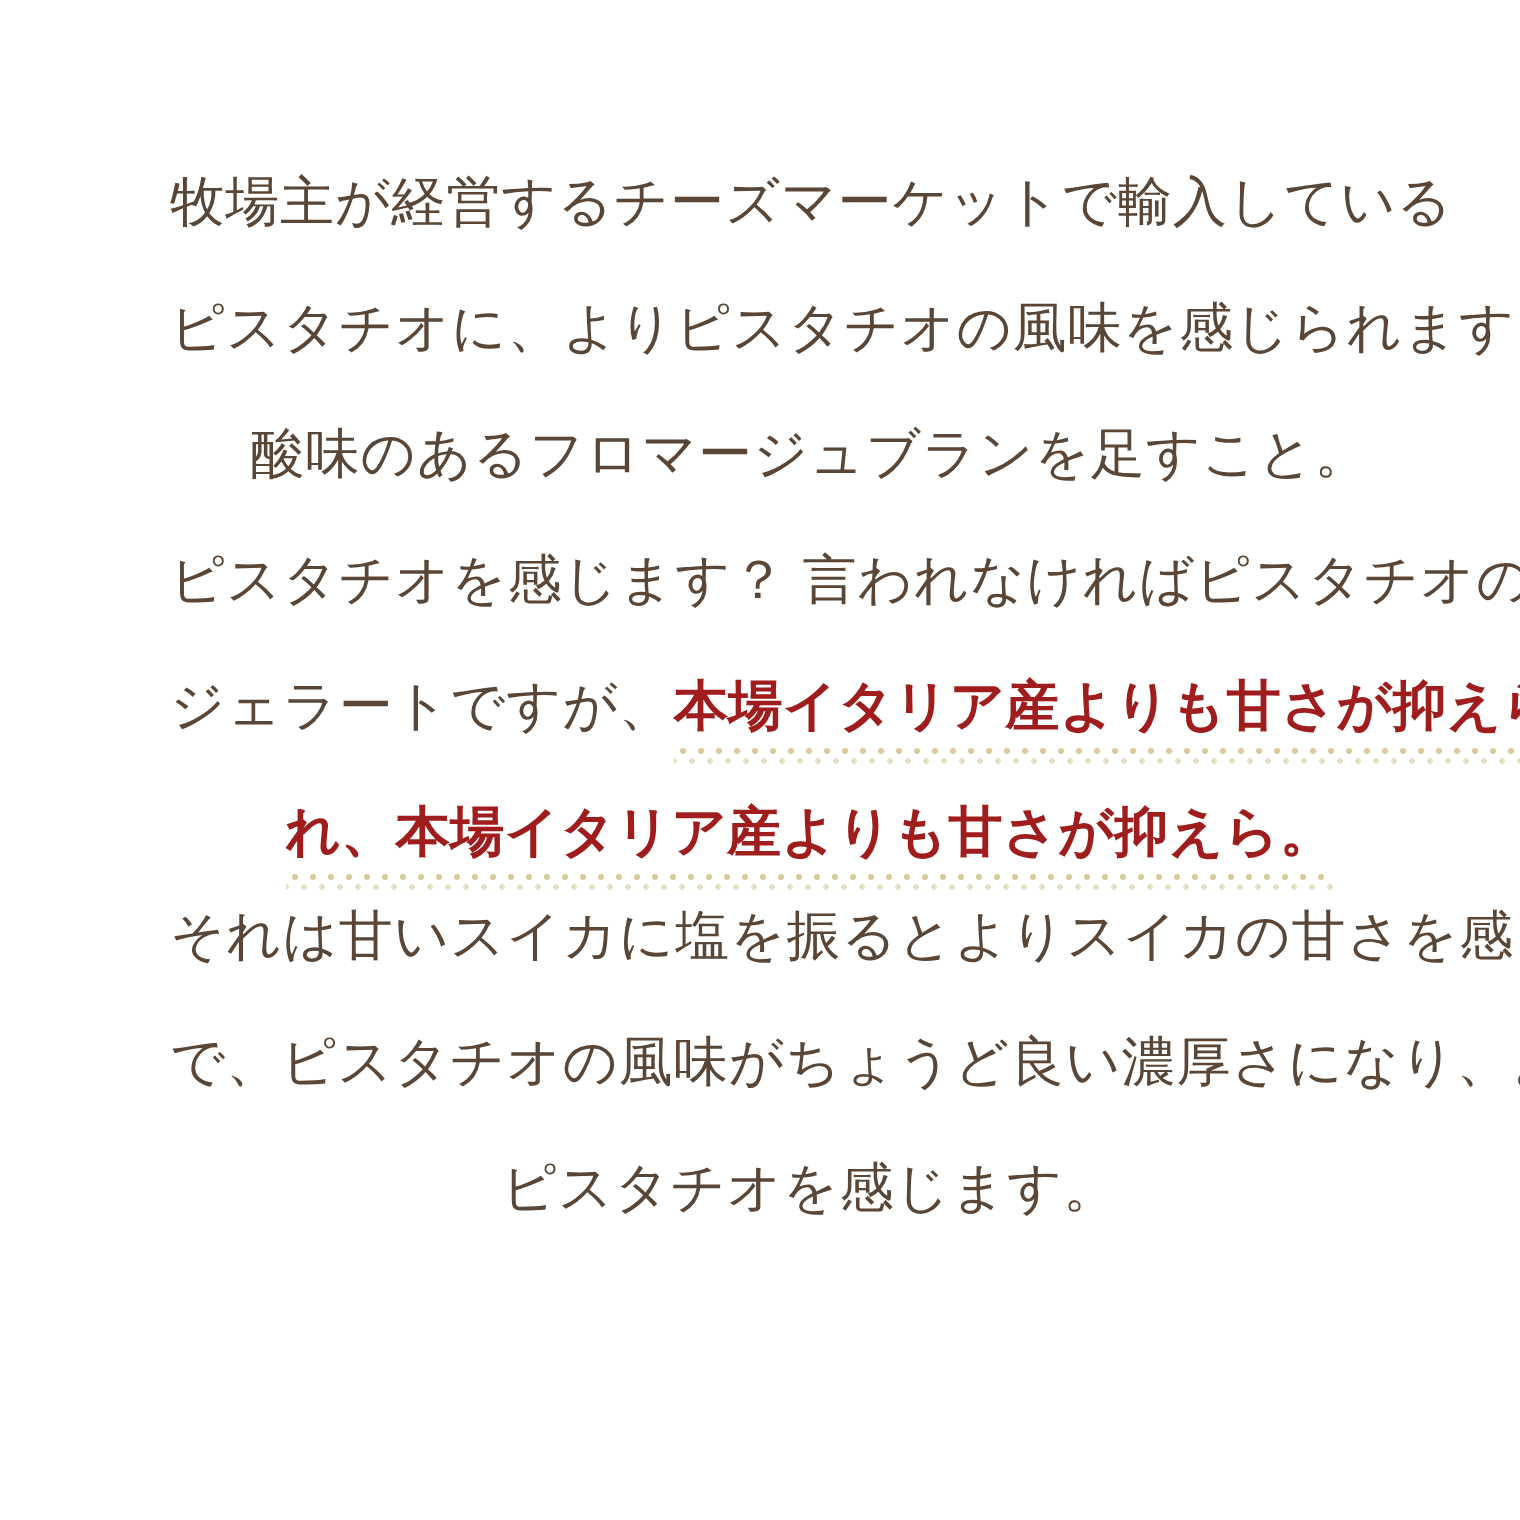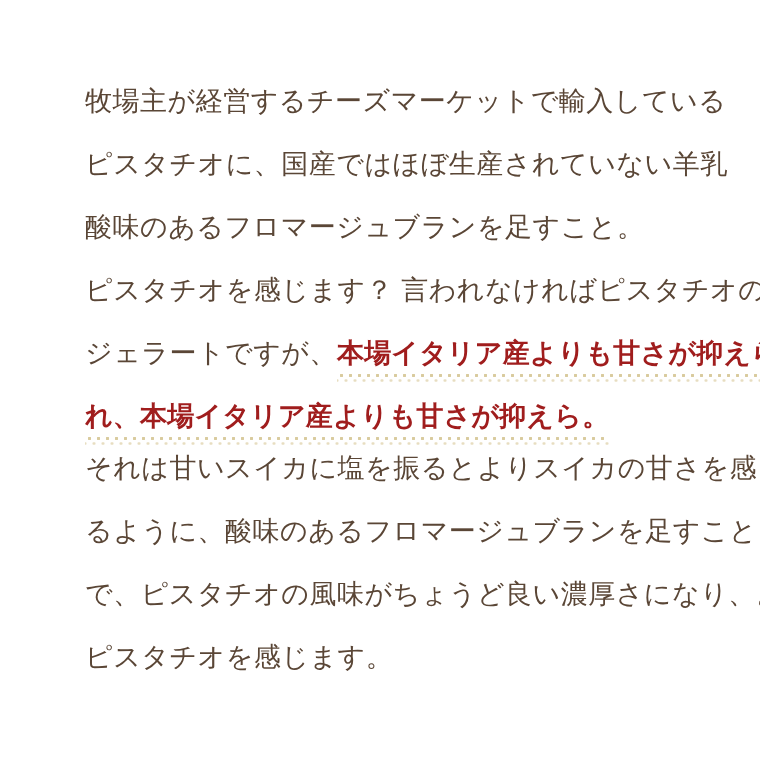--- a/index.html
+++ b/index.html
@@ -28,20 +28,21 @@
     margin-top: -11px;
   }
   .line {
     height: 63px;
     line-height: 63px;
     font-size: 27px;
     letter-spacing: 0.5px;
     white-space: nowrap;
     color: #5a4636;
     font-weight: 300;
+    text-align: center;
   }
   .seg-normal {
     color: #5a4636;
     font-weight: 300;
   }
   .seg-em {
     color: #a01d1d;
     font-weight: 700;
     letter-spacing: 0.2px;
     padding-bottom: 15px;
@@ -56,21 +57,21 @@
 </head>
 <body>
 
 <div class="desc">
 
   <div class="para">
     <div class="line">
       <span class="seg-normal">牧場主が経営するチーズマーケットで輸入している</span>
     </div>
     <div class="line">
-      <span class="seg-normal">ピスタチオに、国産ではほぼ生産されていない羊乳</span>
+      <span class="seg-normal">ピスタチオに、よりピスタチオの風味を感じられます</span>
     </div>
     <div class="line">
       <span class="seg-normal">酸味のあるフロマージュブランを足すこと。</span>
     </div>
   </div>
 
   <div class="para">
     <div class="line">
       <span class="seg-normal">ピスタチオを感じます？ 言われなければピスタチオの</span>
     </div>
@@ -80,23 +81,20 @@
     <div class="line">
       <span class="seg-em">れ、本場イタリア産よりも甘さが抑えら。</span>
     </div>
   </div>
 
   <div class="para para-3">
     <div class="line">
       <span class="seg-normal">それは甘いスイカに塩を振るとよりスイカの甘さを感じ</span>
     </div>
     <div class="line">
-      <span class="seg-normal">るように、酸味のあるフロマージュブランを足すこと</span>
-    </div>
-    <div class="line">
       <span class="seg-normal">で、ピスタチオの風味がちょうど良い濃厚さになり、より</span>
     </div>
     <div class="line">
       <span class="seg-normal">ピスタチオを感じます。</span>
     </div>
   </div>
 
 </div>
 
 </body></html>

